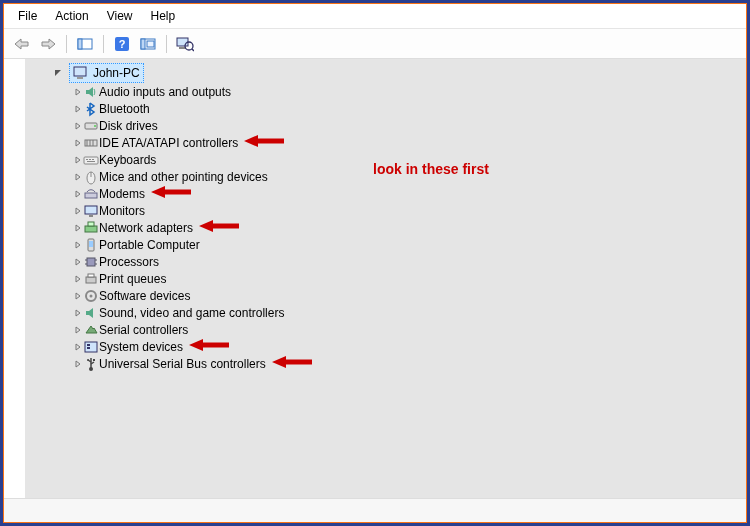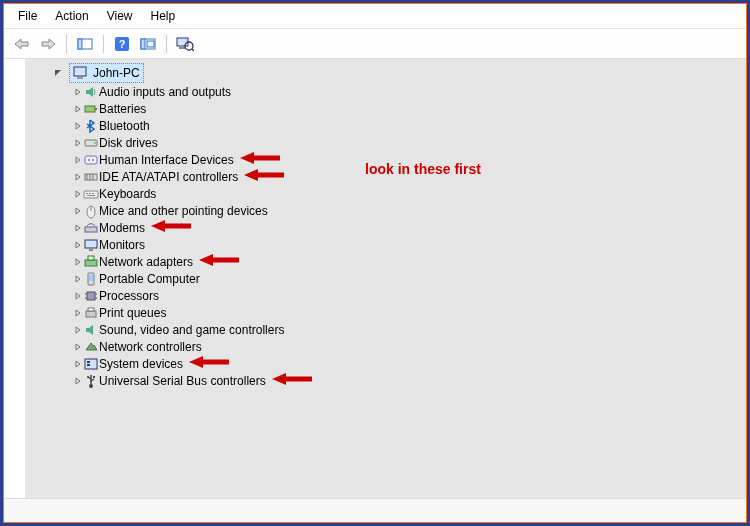--- a/index.html
+++ b/index.html
@@ -201,71 +201,38 @@
           <span class="label">Audio inputs and outputs</span>
         </div>
         <div class="row">
           <span class="exp">
             <svg width="8" height="8" viewBox="0 0 8 8">
               <path d="M2 1 L6 4 L2 7 Z" fill="none" stroke="#777"></path>
             </svg>
           </span>
           <span class="dev-icon">
             <svg width="16" height="16" viewBox="0 0 16 16">
-              <rect x="2" y="5" width="10" height="6" fill="#9c6" stroke="#575"></rect>
-              <rect x="12" y="7" width="2" height="2" fill="#575"></rect>
-            </svg>
-          </span>
-          <span class="label">Batteries</span>
-        </div>
-        <div class="row">
-          <span class="exp">
-            <svg width="8" height="8" viewBox="0 0 8 8">
-              <path d="M2 1 L6 4 L2 7 Z" fill="none" stroke="#777"></path>
-            </svg>
-          </span>
-          <span class="dev-icon">
-            <svg width="16" height="16" viewBox="0 0 16 16">
               <path d="M7 2v12l4-3-7-5m0 4l7-5-4-3" stroke="#1565c0" stroke-width="1.5" fill="none"></path>
             </svg>
           </span>
           <span class="label">Bluetooth</span>
         </div>
         <div class="row">
           <span class="exp">
             <svg width="8" height="8" viewBox="0 0 8 8">
               <path d="M2 1 L6 4 L2 7 Z" fill="none" stroke="#777"></path>
             </svg>
           </span>
           <span class="dev-icon">
             <svg width="16" height="16" viewBox="0 0 16 16">
               <rect x="2" y="5" width="12" height="6" rx="1" fill="#ddd" stroke="#777"></rect>
               <circle cx="12" cy="8" r="1" fill="#5c5"></circle>
             </svg>
           </span>
           <span class="label">Disk drives</span>
-        </div>
-        <div class="row">
-          <span class="exp">
-            <svg width="8" height="8" viewBox="0 0 8 8">
-              <path d="M2 1 L6 4 L2 7 Z" fill="none" stroke="#777"></path>
-            </svg>
-          </span>
-          <span class="dev-icon">
-            <svg width="16" height="16" viewBox="0 0 16 16">
-              <rect x="2" y="4" width="12" height="8" rx="2" fill="#eef" stroke="#77a"></rect>
-              <circle cx="6" cy="8" r="1" fill="#77a"></circle>
-              <circle cx="10" cy="8" r="1" fill="#77a"></circle>
-            </svg>
-          </span>
-          <span class="label">Human Interface Devices</span>
-          <span style="margin-left: 4px;"><svg width="44" height="16" viewBox="0 0 44 16">
-              <line x1="12" y1="8" x2="42" y2="8" stroke="#c00" stroke-width="5"></line>
-              <polygon points="2,8 16,2 16,14" fill="#c00"></polygon>
-            </svg></span>
         </div>
         <div class="row">
           <span class="exp">
             <svg width="8" height="8" viewBox="0 0 8 8">
               <path d="M2 1 L6 4 L2 7 Z" fill="none" stroke="#777"></path>
             </svg>
           </span>
           <span class="dev-icon">
             <svg width="16" height="16" viewBox="0 0 16 16">
               <rect x="2" y="5" width="12" height="6" fill="#ddd" stroke="#777"></rect>
@@ -407,37 +374,51 @@
           <span class="label">Print queues</span>
         </div>
         <div class="row">
           <span class="exp">
             <svg width="8" height="8" viewBox="0 0 8 8">
               <path d="M2 1 L6 4 L2 7 Z" fill="none" stroke="#777"></path>
             </svg>
           </span>
           <span class="dev-icon">
             <svg width="16" height="16" viewBox="0 0 16 16">
+              <circle cx="8" cy="8" r="5" fill="none" stroke="#888" stroke-width="2"></circle>
+              <circle cx="8" cy="8" r="1.5" fill="#888"></circle>
+            </svg>
+          </span>
+          <span class="label">Software devices</span>
+        </div>
+        <div class="row">
+          <span class="exp">
+            <svg width="8" height="8" viewBox="0 0 8 8">
+              <path d="M2 1 L6 4 L2 7 Z" fill="none" stroke="#777"></path>
+            </svg>
+          </span>
+          <span class="dev-icon">
+            <svg width="16" height="16" viewBox="0 0 16 16">
               <path d="M3 6h3l4-3v10l-4-3H3z" fill="#5a8"></path>
             </svg>
           </span>
           <span class="label">Sound, video and game controllers</span>
         </div>
         <div class="row">
           <span class="exp">
             <svg width="8" height="8" viewBox="0 0 8 8">
               <path d="M2 1 L6 4 L2 7 Z" fill="none" stroke="#777"></path>
             </svg>
           </span>
           <span class="dev-icon">
             <svg width="16" height="16" viewBox="0 0 16 16">
               <path d="M3 11l5-7 2 3 1-1 3 5z" fill="#7a7" stroke="#474"></path>
             </svg>
           </span>
-          <span class="label">Network controllers</span>
+          <span class="label">Serial controllers</span>
         </div>
         <div class="row">
           <span class="exp">
             <svg width="8" height="8" viewBox="0 0 8 8">
               <path d="M2 1 L6 4 L2 7 Z" fill="none" stroke="#777"></path>
             </svg>
           </span>
           <span class="dev-icon">
             <svg width="16" height="16" viewBox="0 0 16 16">
               <rect x="2" y="3" width="12" height="10" fill="#cfe4fb" stroke="#336"></rect>
@@ -467,17 +448,17 @@
             </svg>
           </span>
           <span class="label">Universal Serial Bus controllers</span>
           <span style="margin-left: 4px;"><svg width="44" height="16" viewBox="0 0 44 16">
               <line x1="12" y1="8" x2="42" y2="8" stroke="#c00" stroke-width="5"></line>
               <polygon points="2,8 16,2 16,14" fill="#c00"></polygon>
             </svg></span>
         </div>
       </div>
 
-    <div class="annotation-text" style="left:340px; top:102px;">look in these first</div>
+    <div class="annotation-text" style="left:348px; top:102px;">look in these first</div>
   </div>
 
   <div class="statusbar"></div>
 </div>
 
 </body></html>

